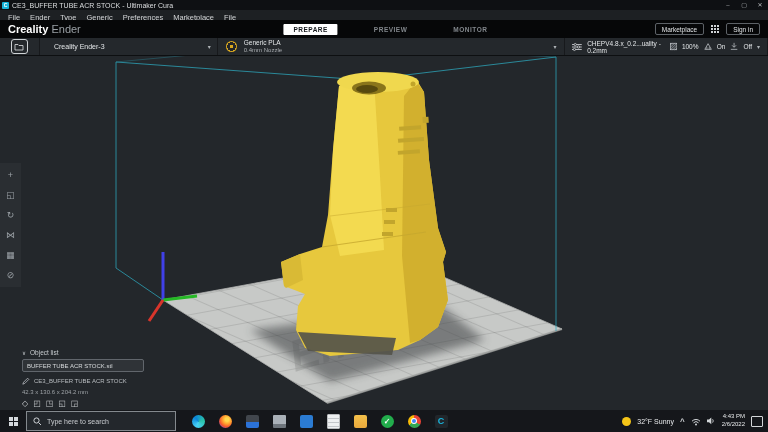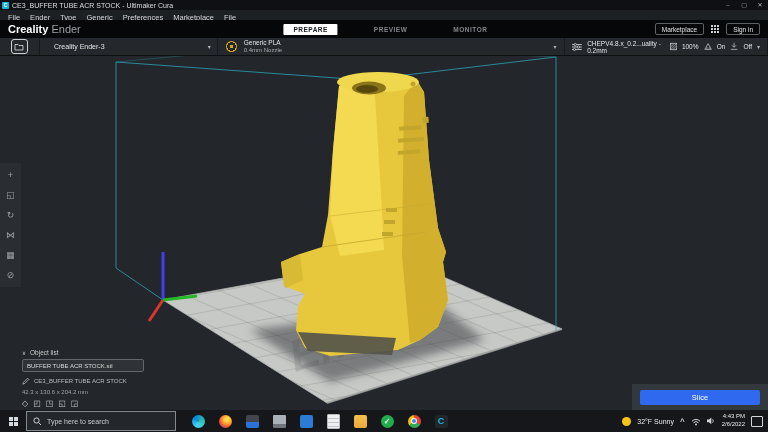--- a/index.html
+++ b/index.html
@@ -297,23 +297,20 @@
       <div id="objdims">42.3 x 130.6 x 204.2 mm</div>
       <div id="viewicons">
         <span>◇</span>
         <span>◰</span>
         <span>◳</span>
         <span>◱</span>
         <span>◲</span>
       </div>
     </div>
 
-    <div id="slicepanel" class="abs">
-      <div id="slicebtn">Slice</div>
-    </div>
   </div>
 
   <div id="taskbar" class="abs">
     <div id="startbtn">
       <span id="winlogo">
           <i></i>
           <i></i>
           <i></i>
           <i></i>
         </span>

